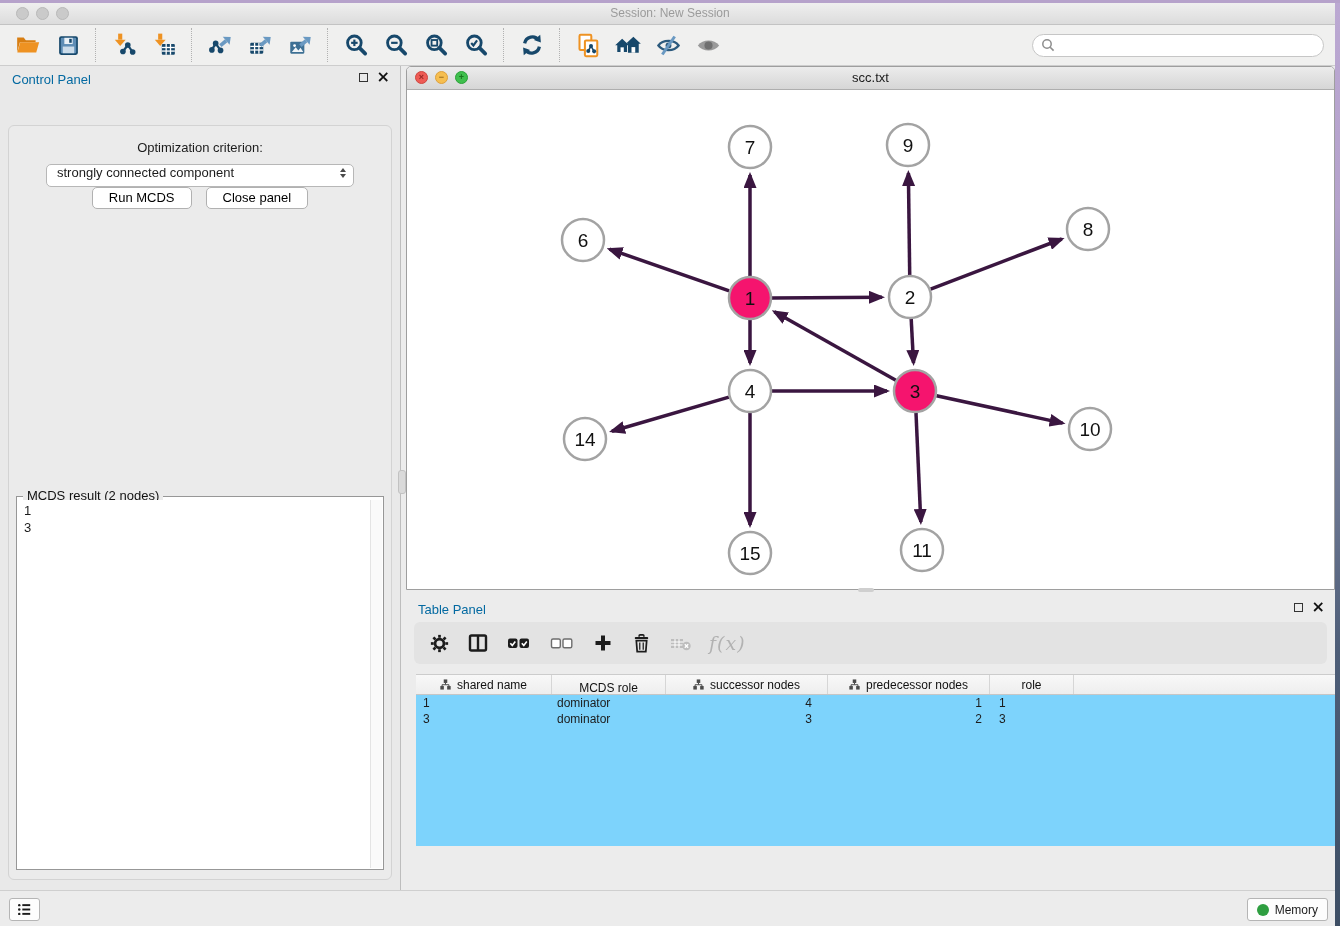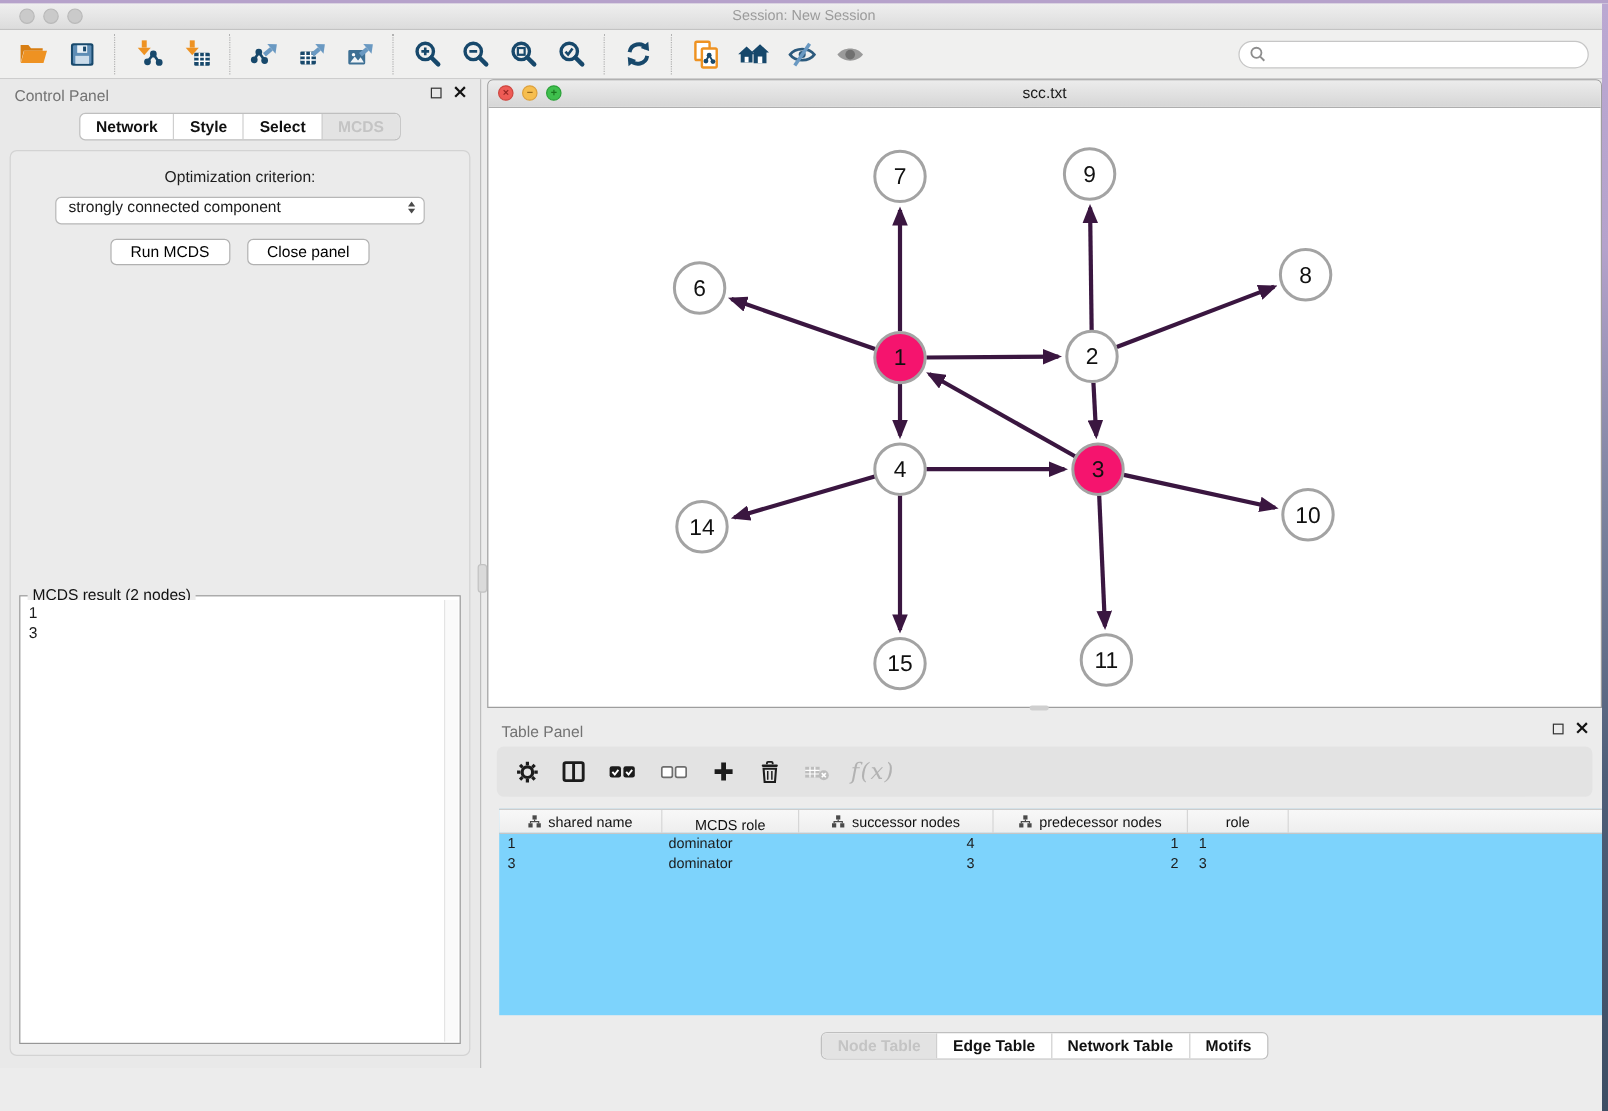--- a/index.html
+++ b/index.html
@@ -20,38 +20,38 @@
        border-bottom:1px solid #cdcdcd;display:flex;align-items:center;padding-left:8px;box-sizing:border-box;}
   .tb-btn{width:40px;height:36px;display:flex;align-items:center;justify-content:center;flex:none;}
   .tb-sep{width:1px;height:34px;border-left:1px dotted #b2b2b2;margin:0 7px;flex:none;}
   .searchbox{margin-left:auto;margin-right:16px;width:292px;height:23px;background:#fff;
        border:1px solid #c6c6c6;border-radius:12px;display:flex;align-items:center;padding-left:8px;box-sizing:border-box;}
   .searchbox input{border:none;outline:none;flex:1;font-size:12px;background:transparent;}
   
   .control-panel{position:absolute;left:0;top:66px;width:401px;height:824px;background:#e9e9e9;
        border-right:1px solid #bdbdbd;box-sizing:border-box;}
   .panel-head{position:relative;height:26px;}
-  .panel-head .ph-title{position:absolute;left:12px;top:6px;font-size:13px;color:#737373;}
+  .panel-head .ph-title{position:absolute;left:12px;top:6px;font-size:13px;color:#0369a1;}
   .panel-icons{position:absolute;right:10px;top:5px;display:flex;gap:9px;align-items:center;}
   .float-ico{width:9px;height:9px;border:1.6px solid #333;box-sizing:border-box;}
   .close-ico{font-size:16px;font-weight:bold;line-height:12px;color:#111;font-family:"DejaVu Sans",sans-serif;}
   .seg{display:flex;background:#fff;border:1px solid #bfbfbf;border-radius:5px;overflow:hidden;}
   .seg .t{padding:3px 13px;font-size:13px;font-weight:bold;color:#111;border-left:1px solid #cfcfcf;white-space:nowrap;}
   .seg .t:first-child{border-left:none;}
   .seg .t.active{background:#e3e3e3;color:#c4c4c4;}
   .cp-tabs-row{display:flex;justify-content:center;margin-top:2px;}
   .cp-content{position:absolute;left:8px;right:8px;top:59px;bottom:10px;background:#ebebeb;
        border:1px solid #d3d3d3;border-radius:6px;}
   .opt-label{text-align:center;font-size:13px;margin-top:14px;}
   .dropdown{margin:9px auto 0;width:308px;height:23px;background:#fff;border:1px solid #b7b7b7;border-radius:5px;
        display:flex;align-items:flex-start;font-size:13px;padding-left:10px;box-sizing:border-box;position:relative;}
   .dd-stepper{position:absolute;right:7px;top:3px;display:flex;flex-direction:column;gap:2px;align-items:center;}
   .dd-up{width:0;height:0;border-left:3.5px solid transparent;border-right:3.5px solid transparent;border-bottom:4.5px solid #4a4a4a;}
   .dd-down{width:0;height:0;border-left:3.5px solid transparent;border-right:3.5px solid transparent;border-top:4.5px solid #4a4a4a;}
-  .btn-row{display:flex;justify-content:center;gap:14px;margin-top:12px;}
+  .btn-row{display:flex;justify-content:center;gap:14px;margin-top:0;}
   .mac-btn{height:22px;padding:0 16px;background:#fff;border:1px solid #b1b1b1;border-radius:5px;
        font-size:13px;font-family:inherit;line-height:20px;}
   .group-box{position:absolute;left:7px;right:7px;bottom:9px;height:372px;border:1px solid #979797;background:#fff;}
   .group-label{position:absolute;top:-9px;left:6px;background:#ebebeb;padding:0 4px;font-size:13px;color:#111;}
   .group-text{position:absolute;left:1px;top:3px;right:13px;bottom:1px;background:#fff;
        font-size:13px;padding:2px 6px;white-space:pre;line-height:17px;overflow:hidden;}
   .group-scroll{position:absolute;right:1px;top:3px;width:11px;bottom:1px;background:#fafafa;border-left:1px solid #e4e4e4;}
   
   .v-split-handle{position:absolute;left:398px;top:470px;width:8px;height:24px;background:#dadada;
        border:1px solid #c2c2c2;border-radius:3px;box-sizing:border-box;z-index:3;}
@@ -286,28 +286,20 @@
     </div>
   </div>
 
   <div class="control-panel">
     <div class="panel-head">
       <span class="ph-title">Control Panel</span>
       <span class="panel-icons">
         <span class="float-ico"></span>
         <span class="close-ico">×</span>
       </span>
-    </div>
-    <div class="cp-tabs-row">
-      <div class="seg" id="cp-tabs">
-          <div class="t">Network</div>
-          <div class="t">Style</div>
-          <div class="t">Select</div>
-          <div class="t active">MCDS</div>
-        </div>
     </div>
     <div class="cp-content">
       <div class="opt-label">Optimization criterion:</div>
       <div class="dropdown">
         <span>strongly connected component</span>
         <span class="dd-stepper">
             <span class="dd-up"></span>
             <span class="dd-down"></span>
           </span>
       </div>
@@ -543,23 +535,33 @@
           </div>
           <div class="trow">
             <div class="td" style="width: 136px; text-align: left; padding: 0px 0px 0px 7px;">3</div>
             <div class="td" style="width: 114px; text-align: left; padding: 0px 0px 0px 5px;">dominator</div>
             <div class="td" style="width: 162px; text-align: right; padding: 0px 16px 0px 0px;">3</div>
             <div class="td" style="width: 162px; text-align: right; padding: 0px 8px 0px 0px;">2</div>
             <div class="td" style="width: 84px; text-align: left; padding: 0px 0px 0px 9px;">3</div>
           </div>
         </div>
     </div>
-    <div class="tp-tabs-row">
-      <div class="seg" id="tp-tabs">
-          <div class="t active">Node Table</div>
-          <div class="t">Edge Table</div>
-          <div class="t">Network Table</div>
-          <div class="t">Motifs</div>
-        </div>
-    </div>
   </div>
 
+  <div class="status-bar">
+    <div class="sb-btn">
+      <svg width="21" height="21" viewBox="0 0 24 24">
+        <g fill="#1c1c1c">
+          <circle cx="6" cy="7" r="1.4"></circle>
+            <circle cx="6" cy="12" r="1.4"></circle>
+            <circle cx="6" cy="17" r="1.4"></circle>
+          <rect x="9.5" y="5.9" width="9" height="2.2"></rect>
+            <rect x="9.5" y="10.9" width="9" height="2.2"></rect>
+            <rect x="9.5" y="15.9" width="9" height="2.2"></rect>
+        </g>
+      </svg>
+    </div>
+    <div class="mem-btn">
+      <span class="mem-dot" id="mem-dot" style="background: rgb(46, 158, 64);"></span>
+      <span>Memory</span>
+    </div>
+  </div>
 </div>
 
 </body></html>

